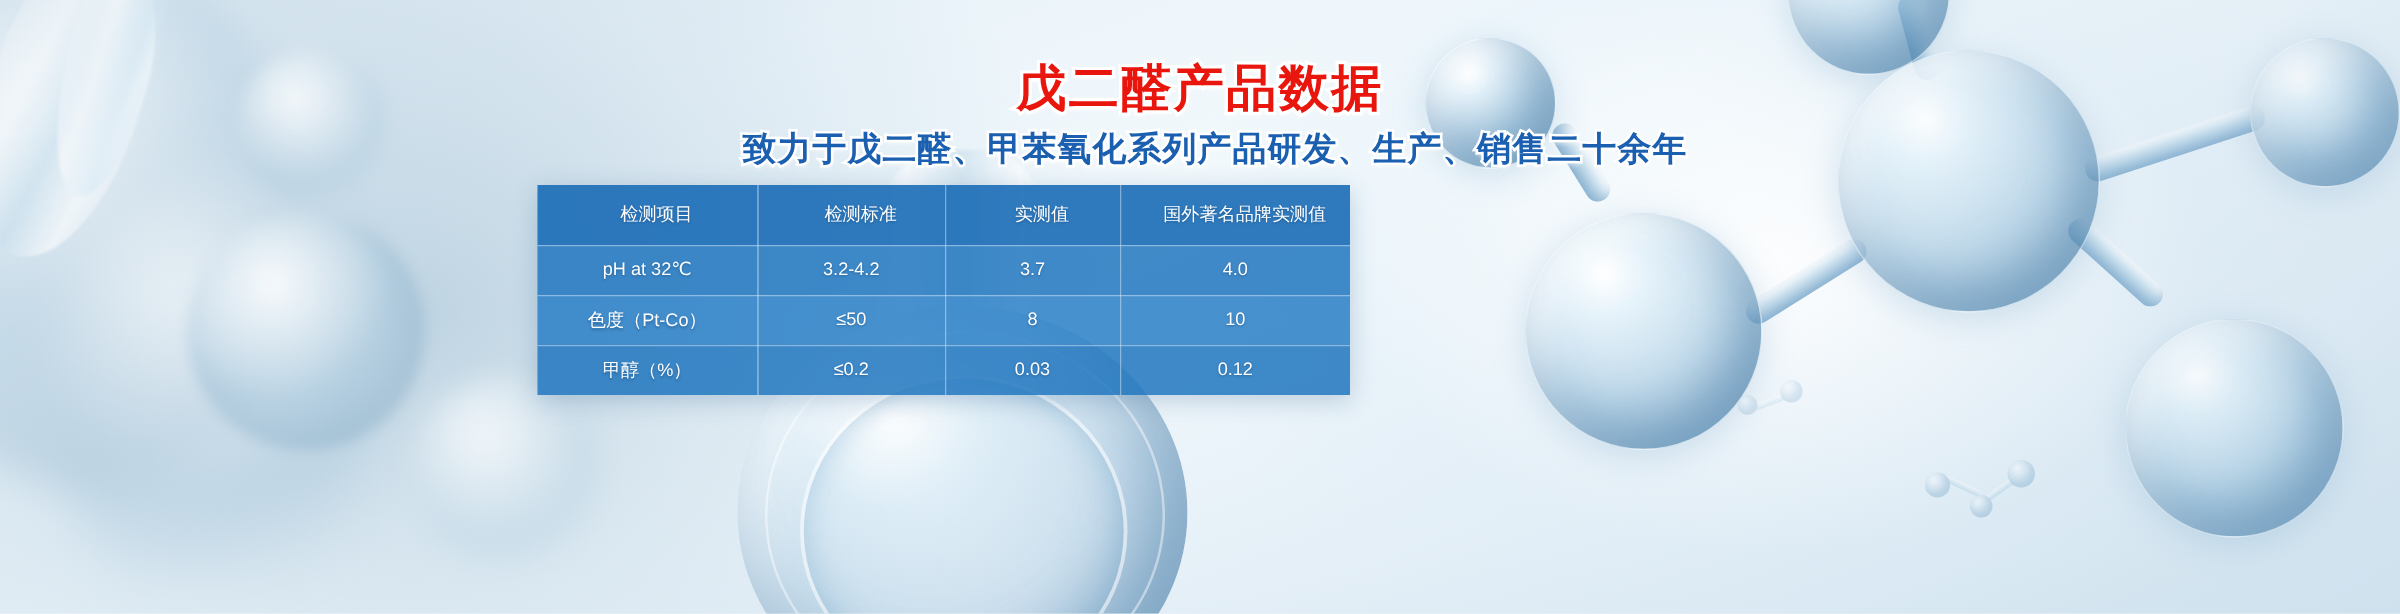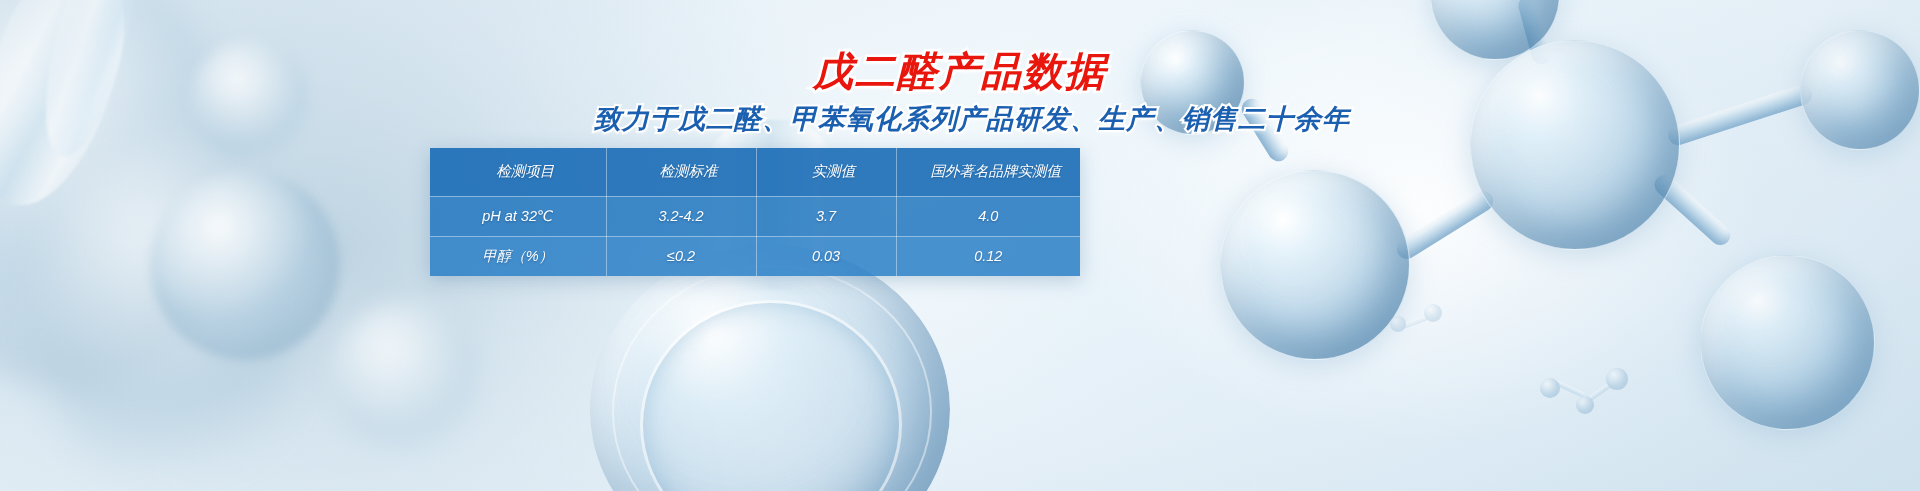--- a/index.html
+++ b/index.html
@@ -11,21 +11,20 @@
 
   
   .banner{
     position:relative;
     width:1920px; height:491px;
     overflow:hidden;
     background:
       radial-gradient(ellipse 620px 420px at 1420px 210px, rgba(255,255,255,.85) 0%, rgba(226,239,248,.35) 55%, rgba(205,226,240,0) 78%),
       radial-gradient(ellipse 700px 520px at 330px 250px, rgba(176,201,218,.75) 0%, rgba(198,218,232,.35) 50%, rgba(214,231,242,0) 80%),
       linear-gradient(160deg,#dfeaf2 0%,#eaf3f9 22%,#f4fafd 45%,#e4eff7 70%,#d5e6f1 100%);
-    font-style: italic;
   }
 
   
   .blob{ position:absolute; border-radius:50%; pointer-events:none; }
 
   .b1{ left:-90px; top:-40px; width:330px; height:430px; border-radius:46% 54% 52% 48%;
        background:radial-gradient(circle at 35% 30%,rgba(255,255,255,.9),rgba(188,212,228,.55) 45%,rgba(150,182,205,.35) 75%,rgba(150,182,205,0));
        filter:blur(14px); }
   .b2{ left:40px; top:120px; width:260px; height:380px;
        background:radial-gradient(circle at 40% 30%,rgba(255,255,255,.75),rgba(170,199,219,.5) 55%,rgba(160,192,214,0) 80%);
@@ -235,20 +234,26 @@
         </tr>
       </thead>
       <tbody>
         <tr>
           <td>pH at 32℃</td>
           <td>3.2-4.2</td>
           <td>3.7</td>
           <td>4.0</td>
         </tr>
         <tr>
+          <td>色度（Pt-Co）</td>
+          <td>≤50</td>
+          <td>8</td>
+          <td>10</td>
+        </tr>
+        <tr>
           <td>甲醇（%）</td>
           <td>≤0.2</td>
           <td>0.03</td>
           <td>0.12</td>
         </tr>
       </tbody>
     </table>
   </div>
 
 </div>

